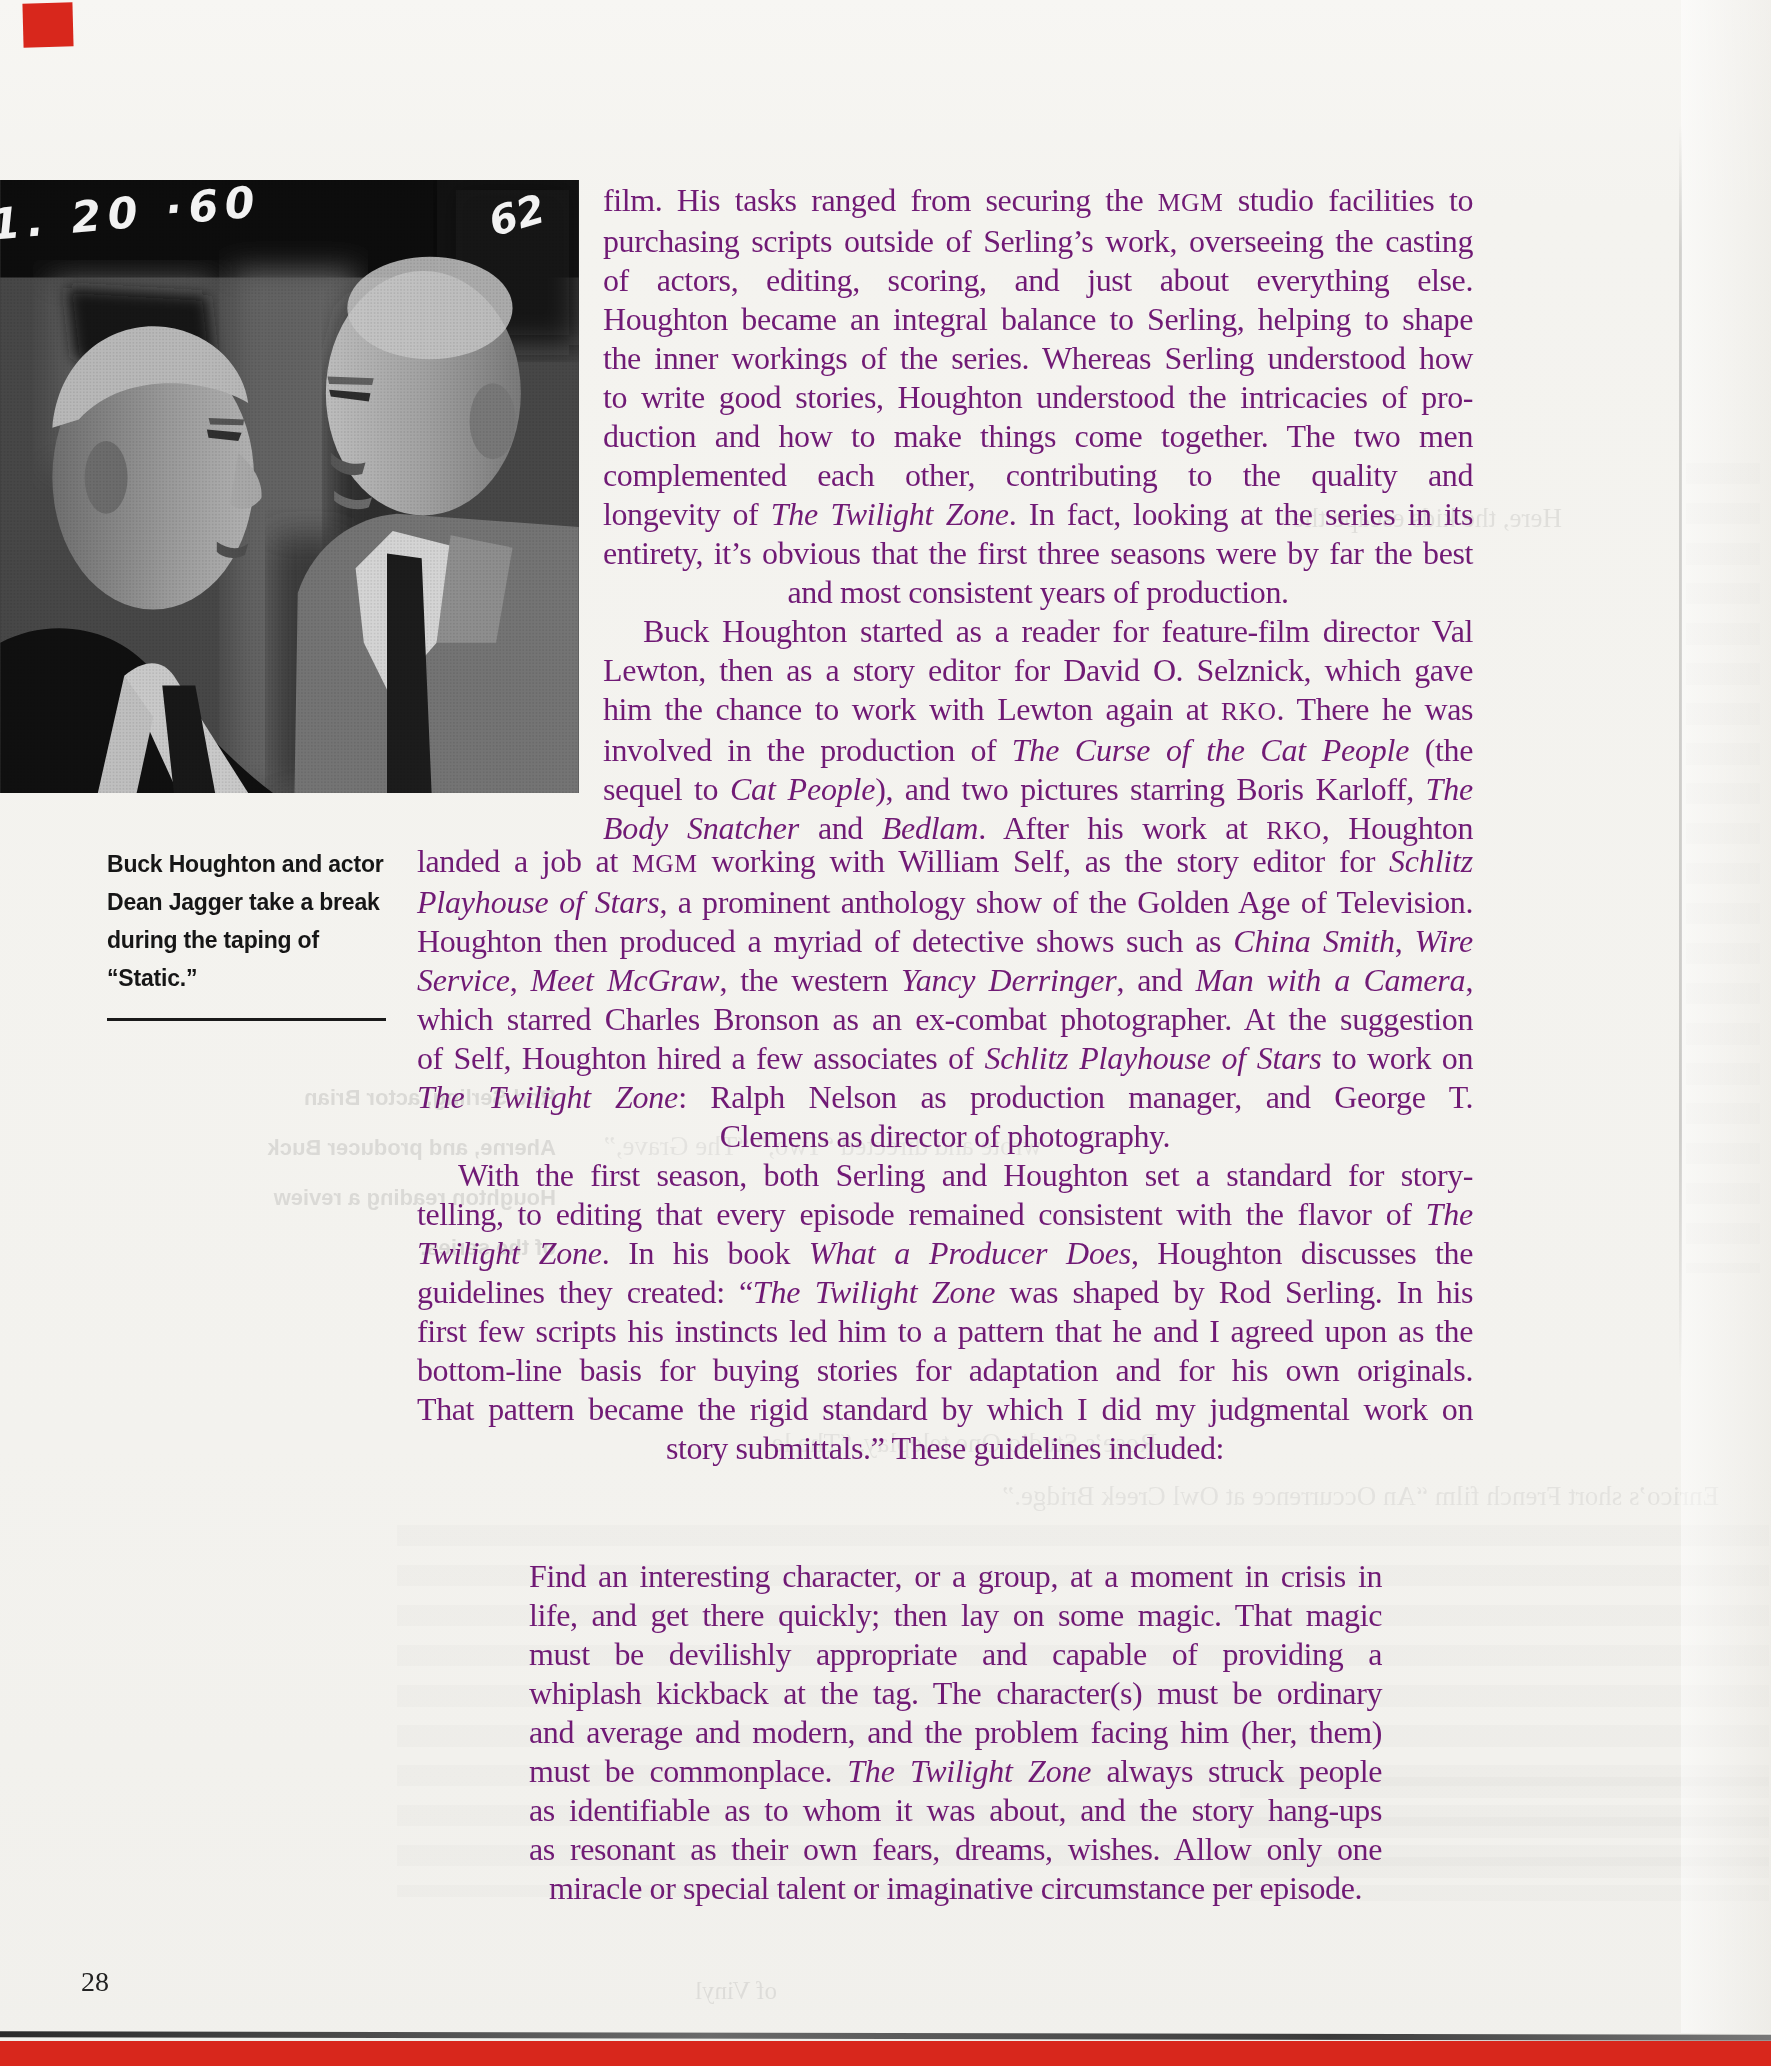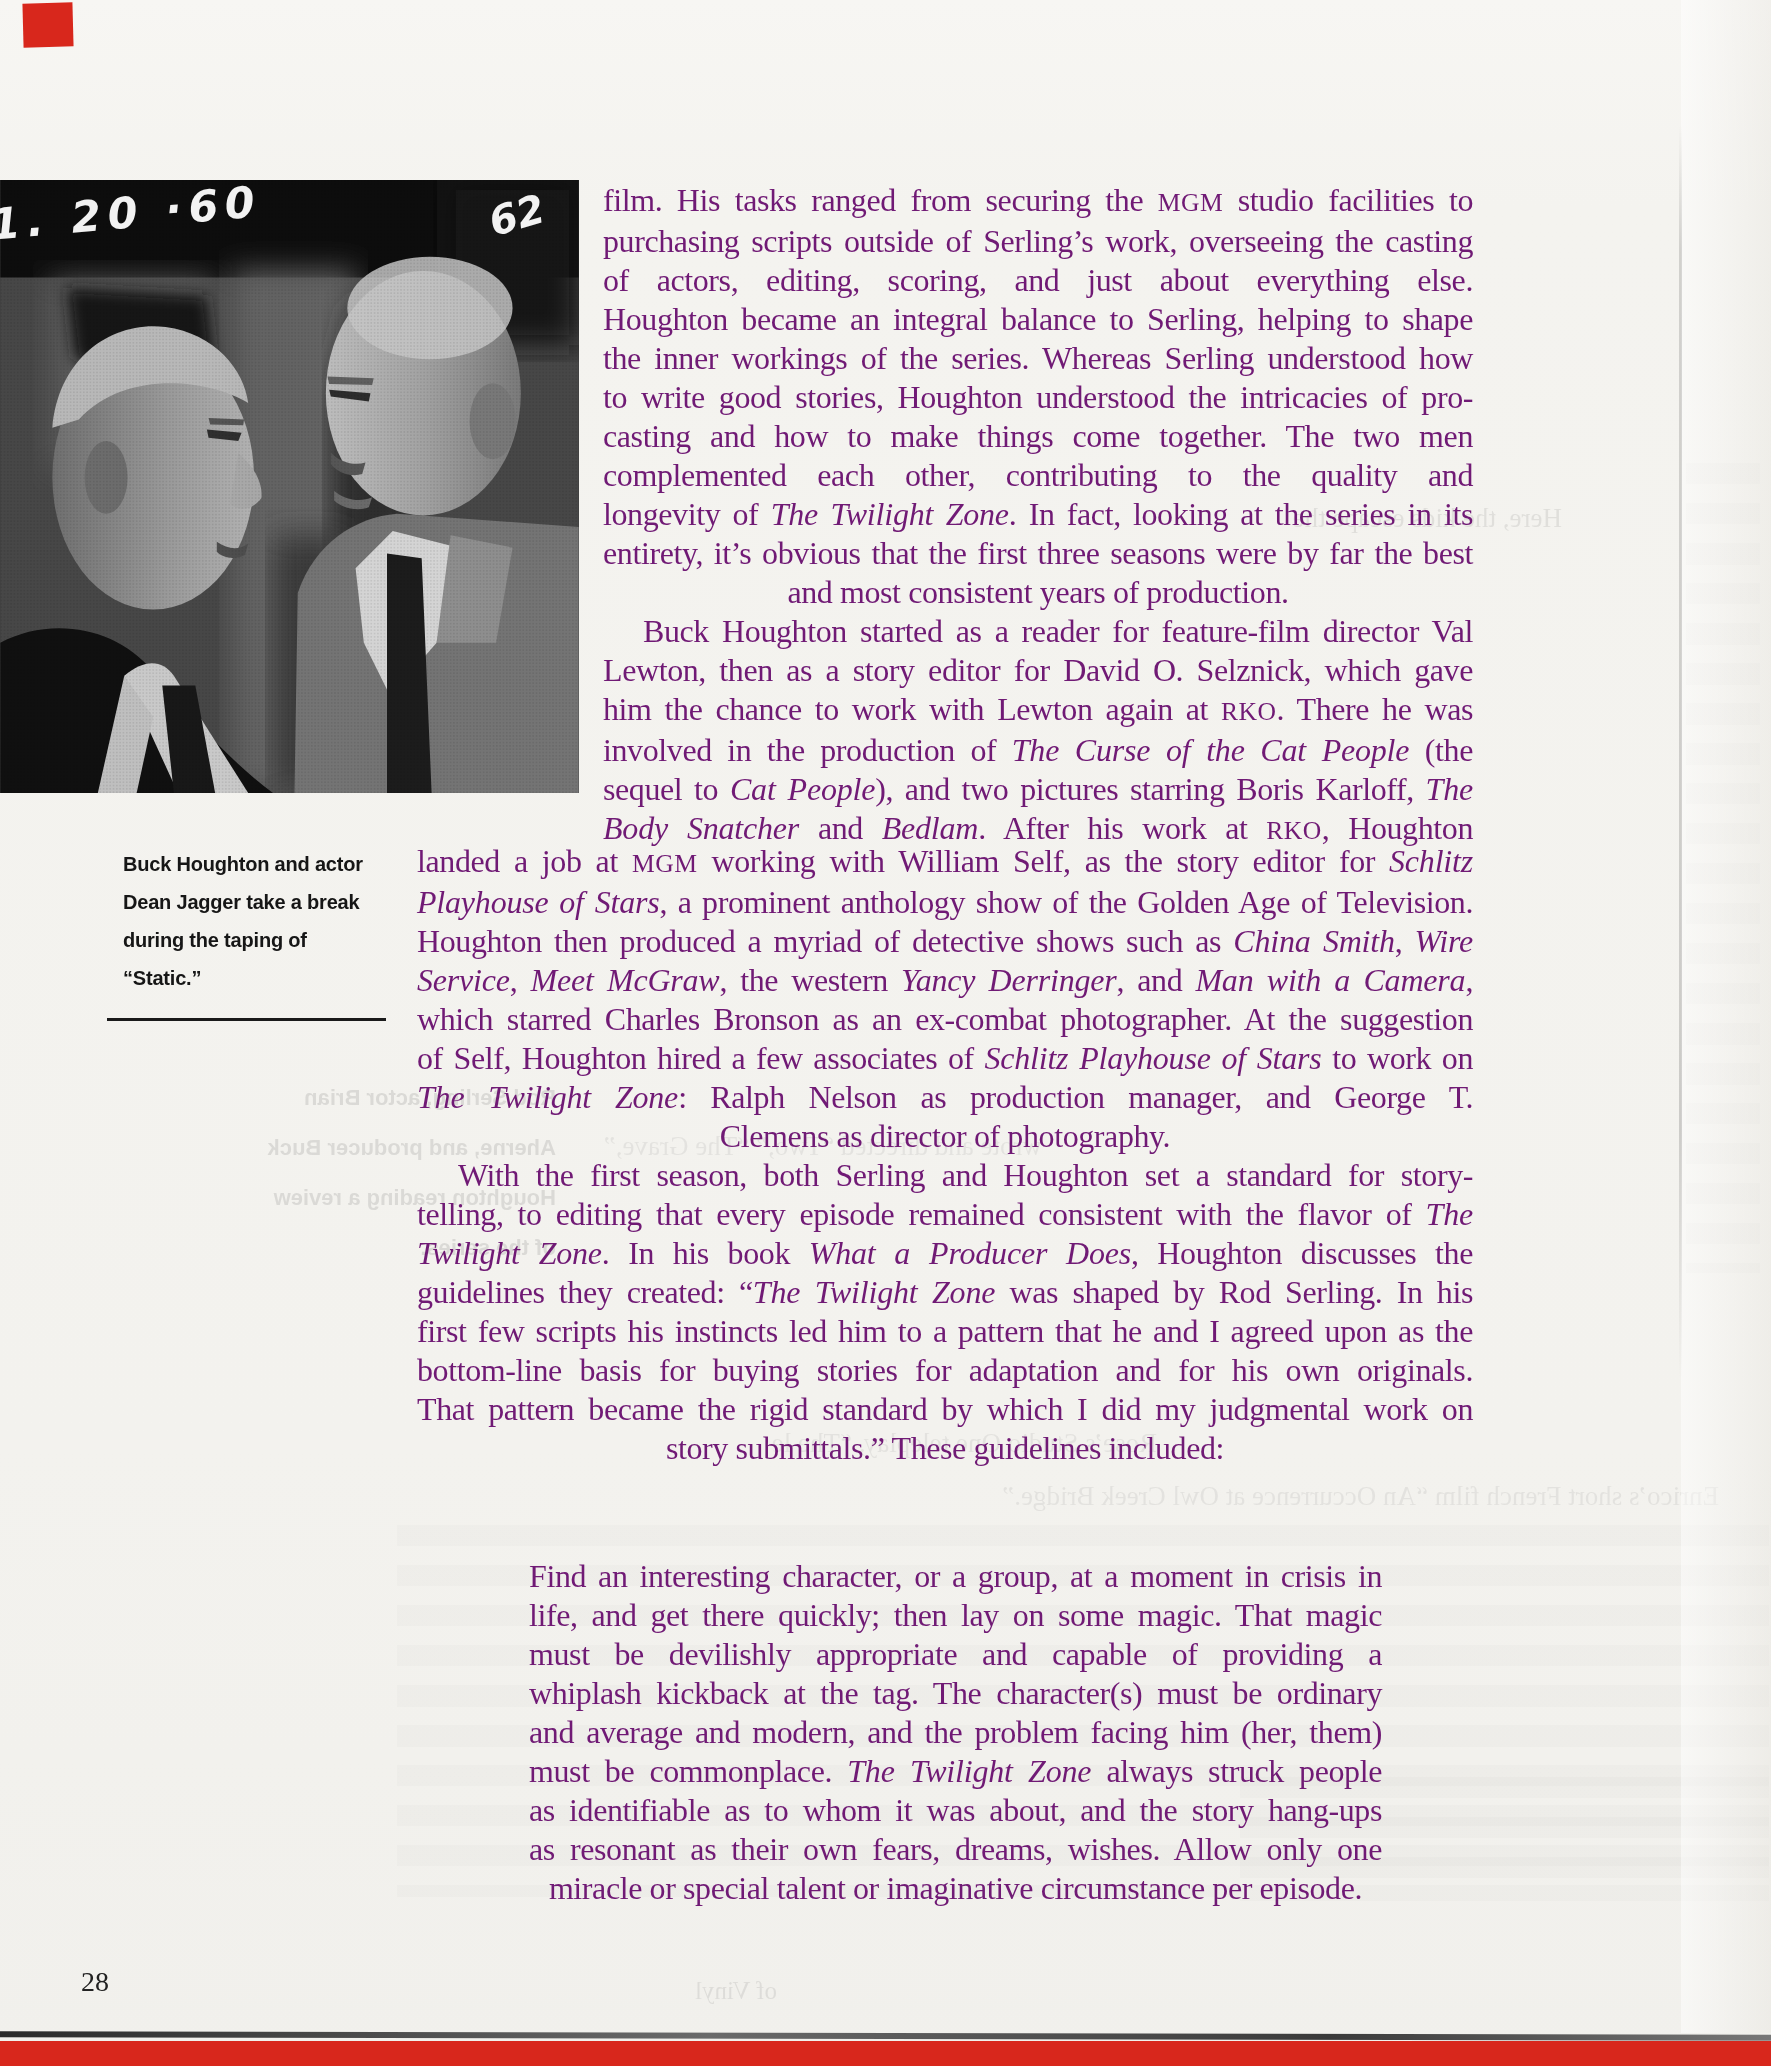--- a/index.html
+++ b/index.html
@@ -20,21 +20,21 @@
   .smudge{background:repeating-linear-gradient(180deg,rgba(60,60,60,.5) 0 21.5px,rgba(60,60,60,0) 21.5px 40px);opacity:.045;}
   
   .photo{left:0;top:180px;width:579px;height:613px;background:#3c3c3c;}
   .photo svg{display:block;}
   .hand{position:absolute;color:#f2f2f2;font-family:"DejaVu Sans",sans-serif;
         font-style:italic;font-weight:bold;white-space:nowrap;}
   .hand1{left:-10px;top:8.3px;font-size:43px;transform:rotate(-5deg);letter-spacing:6.6px;}
   .hand2{left:489px;top:11.6px;font-size:40px;transform:rotate(-16deg);}
   
   .caption{left:107px;top:845px;width:347px;font-family:"Liberation Sans",sans-serif;
-           font-weight:bold;font-size:20px;line-height:38px;color:#161616;letter-spacing:-0.2px;margin-left:16px;}
+           font-weight:bold;font-size:23px;line-height:38px;color:#161616;letter-spacing:-0.2px;}
   .caption div{white-space:nowrap;}
   .cap-rule{left:107px;top:1018px;width:279px;height:3.3px;background:#1a1a1a;}
   
   .col{font-size:32px;letter-spacing:-0.4px;color:#701a75;}
   .col1{left:603px;top:181px;width:870px;line-height:39px;}
   .col2{left:417px;top:842px;width:1056px;line-height:39px;}
   .quote{left:529px;top:1509px;width:853px;line-height:39px;margin-top:48px;}
   .tl{white-space:normal;}
   .just{text-align:justify;text-align-last:justify;}
   .left{text-align:center;text-align-last:auto;}
@@ -150,21 +150,21 @@
 <div class="abs smudge smudge-quote"></div>
 <div class="abs smudge smudge-br"></div>
 
 <div class="abs col col1">
     <div class="tl just"><span>film. His tasks ranged from securing the </span><span class="sc">MGM</span><span> studio facilities to</span></div>
     <div class="tl just"><span>purchasing scripts outside of Serling’s work, overseeing the casting</span></div>
     <div class="tl just"><span>of actors, editing, scoring, and just about everything else.</span></div>
     <div class="tl just"><span>Houghton became an integral balance to Serling, helping to shape</span></div>
     <div class="tl just"><span>the inner workings of the series. Whereas Serling understood how</span></div>
     <div class="tl just"><span>to write good stories, Houghton understood the intricacies of pro-</span></div>
-    <div class="tl just"><span>casting and how to make things come together. The two men</span></div>
+    <div class="tl just"><span>duction and how to make things come together. The two men</span></div>
     <div class="tl just"><span>complemented each other, contributing to the quality and</span></div>
     <div class="tl just"><span>longevity of </span><em>The Twilight Zone</em><span>. In fact, looking at the series in its</span></div>
     <div class="tl just"><span>entirety, it’s obvious that the first three seasons were by far the best</span></div>
     <div class="tl left"><span>and most consistent years of production.</span></div>
     <div class="tl just" style="text-indent: 40px;"><span>Buck Houghton started as a reader for feature-film director Val</span></div>
     <div class="tl just"><span>Lewton, then as a story editor for David O. Selznick, which gave</span></div>
     <div class="tl just"><span>him the chance to work with Lewton again at </span><span class="sc">RKO</span><span>. There he was</span></div>
     <div class="tl just"><span>involved in the production of </span><em>The Curse of the Cat People</em><span> (the</span></div>
     <div class="tl just"><span>sequel to </span><em>Cat People</em><span>), and two pictures starring Boris Karloff, </span><em>The</em></div>
     <div class="tl just"><em>Body Snatcher</em><span> and </span><em>Bedlam</em><span>. After his work at </span><span class="sc">RKO</span><span>, Houghton</span></div>

